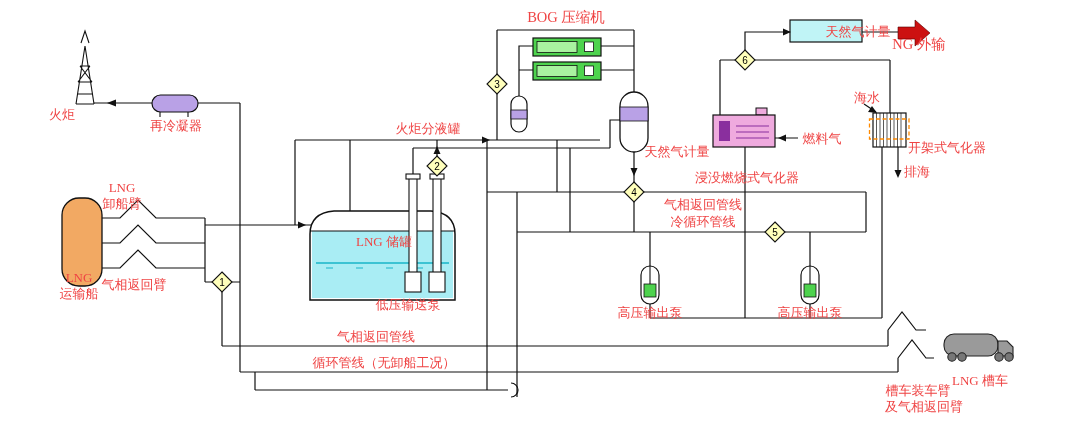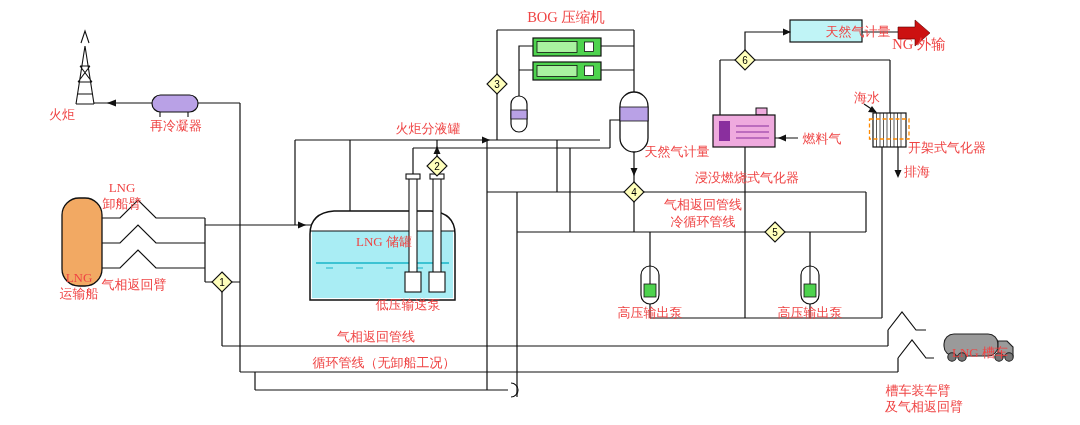--- a/index.html
+++ b/index.html
@@ -183,18 +183,18 @@
   <div class="lbl" style="left:703px;top:221px">冷循环管线</div>
   <div class="lbl" style="left:747px;top:177px">浸没燃烧式气化器</div>
   <div class="lbl" style="left:822px;top:138px">燃料气</div>
   <div class="lbl" style="left:867px;top:97px">海水</div>
   <div class="lbl" style="left:947px;top:147px">开架式气化器</div>
   <div class="lbl" style="left:917px;top:171px">排海</div>
   <div class="lbl" style="left:650px;top:312px">高压输出泵</div>
   <div class="lbl" style="left:810px;top:312px">高压输出泵</div>
   <div class="lbl" style="left:376px;top:336px">气相返回管线</div>
   <div class="lbl" style="left:384px;top:362px">循环管线（无卸船工况）</div>
-  <div class="lbl" style="left:980px;top:352px">LNG 槽车</div>
+  <div class="lbl" style="left:980px;top:380px">LNG 槽车</div>
   <div class="lbl" style="left:918px;top:390px">槽车装车臂</div>
   <div class="lbl" style="left:924px;top:406px">及气相返回臂</div>
 </div>
 
 </div>
 
 </body></html>

